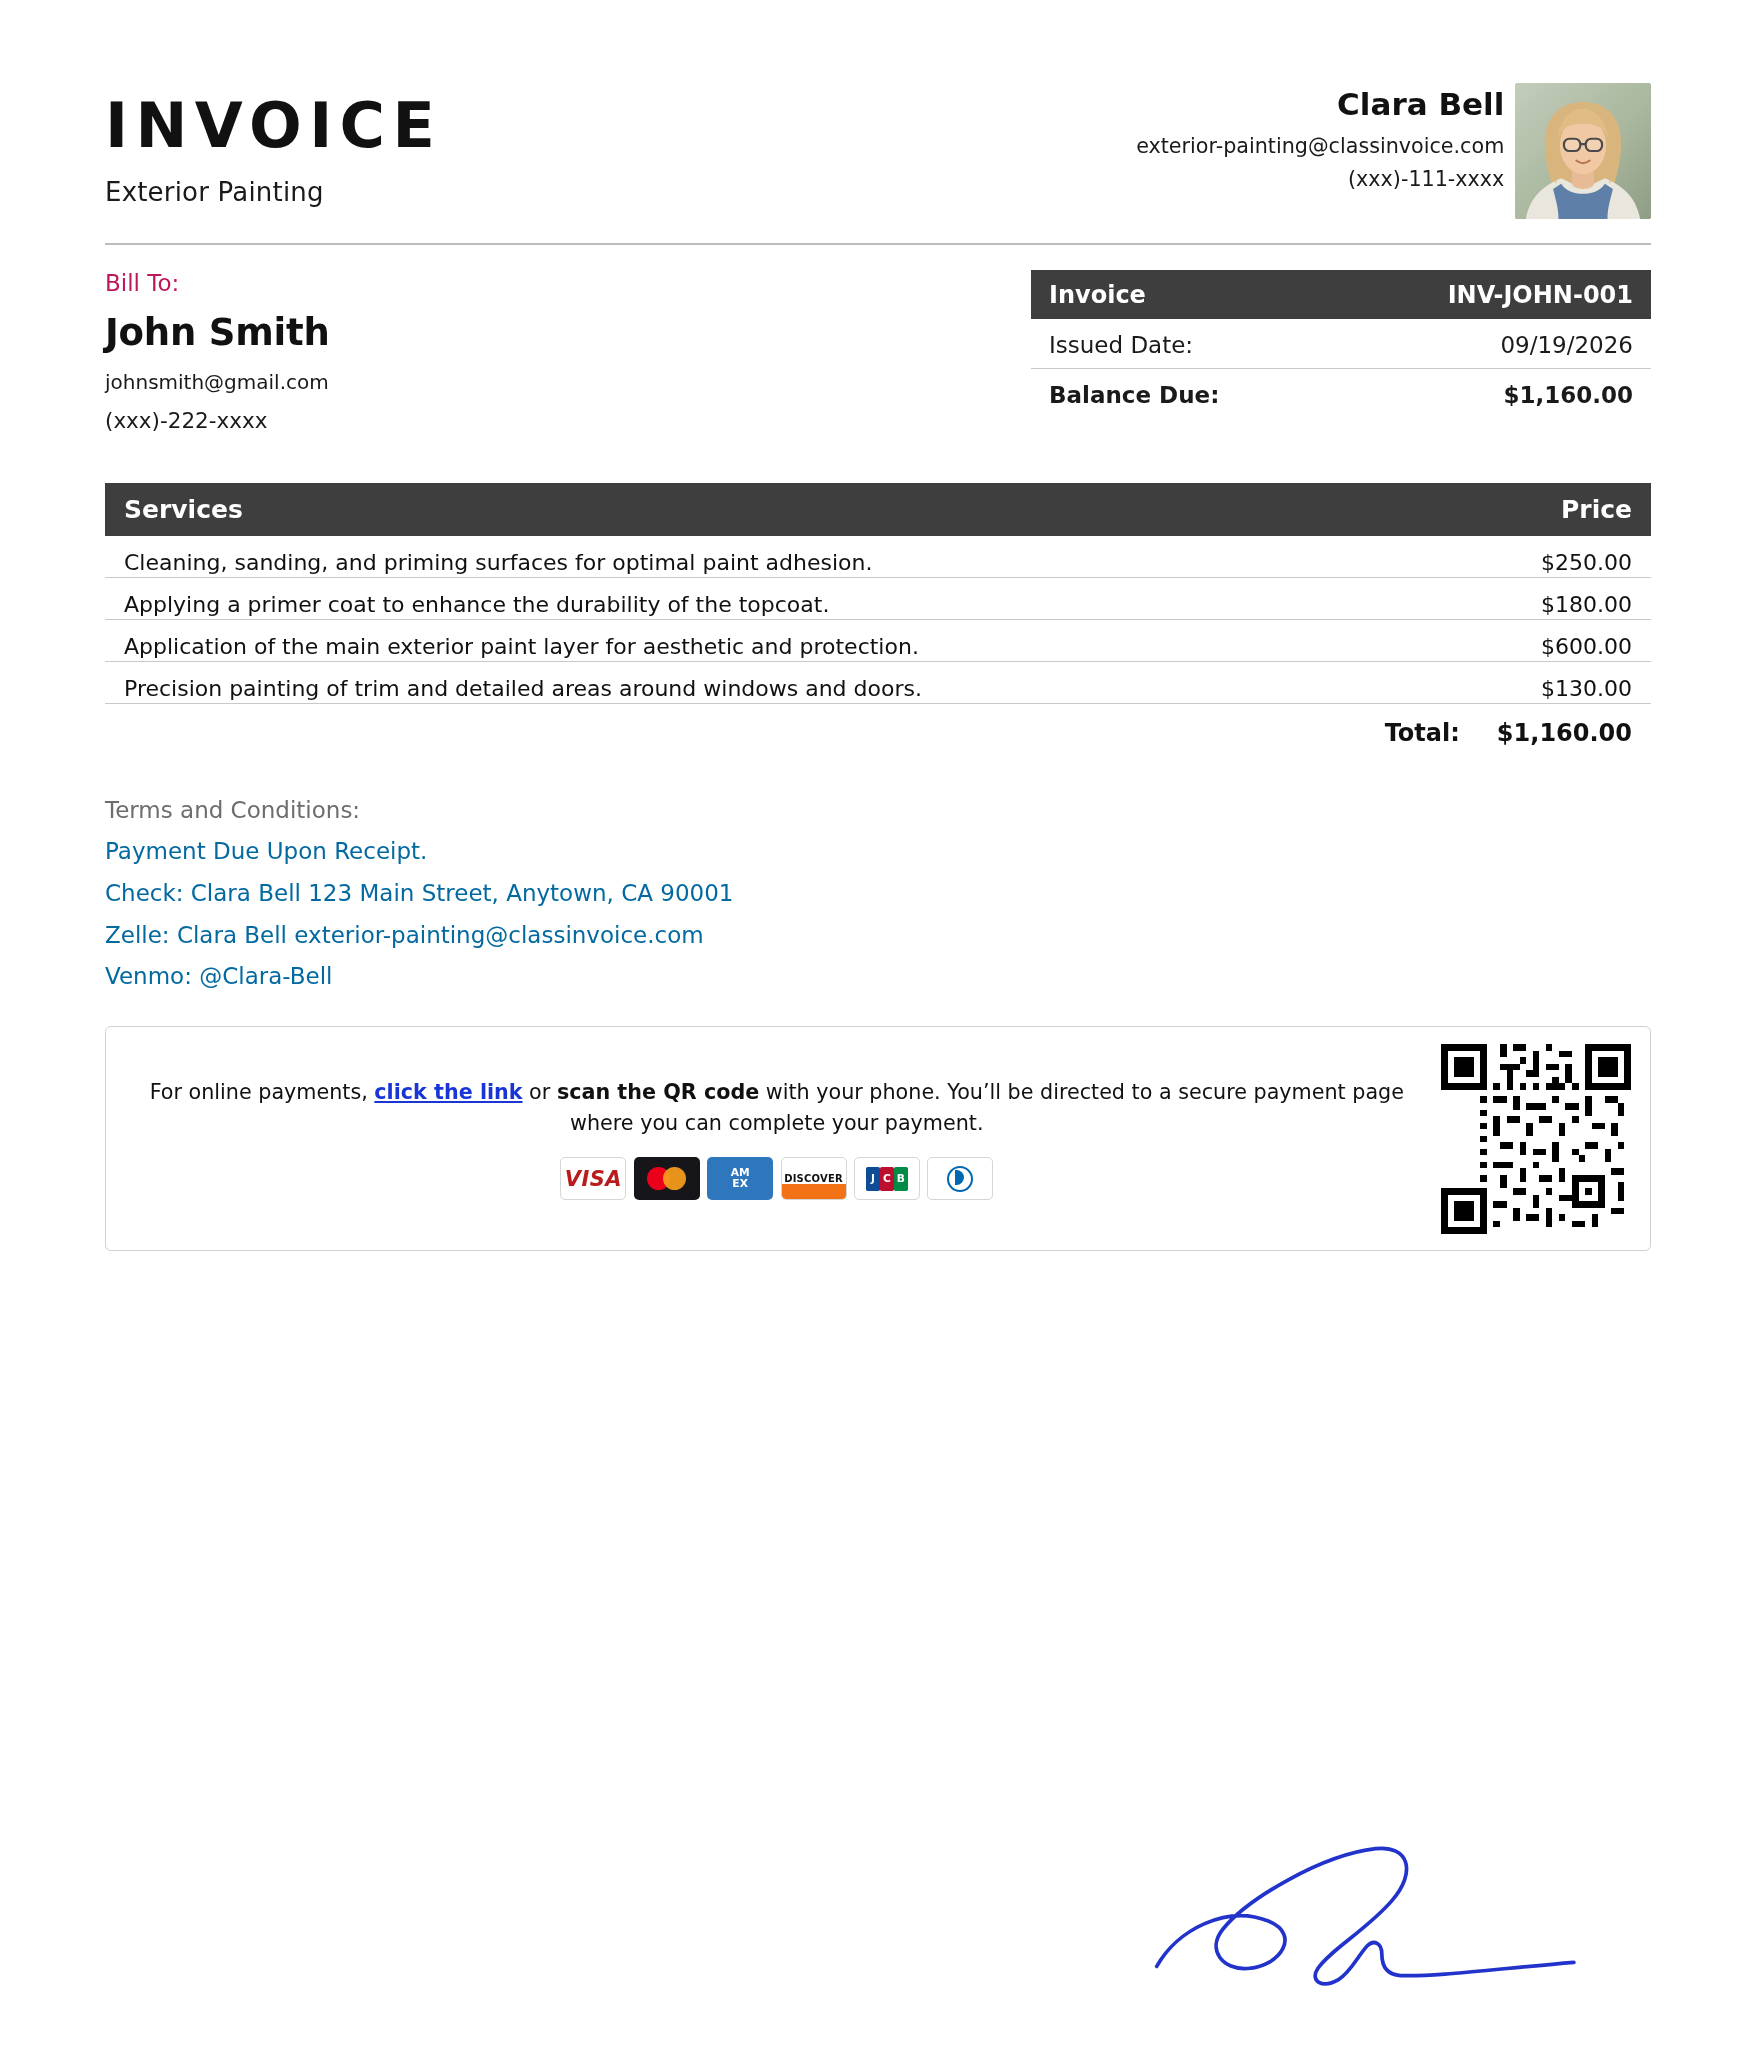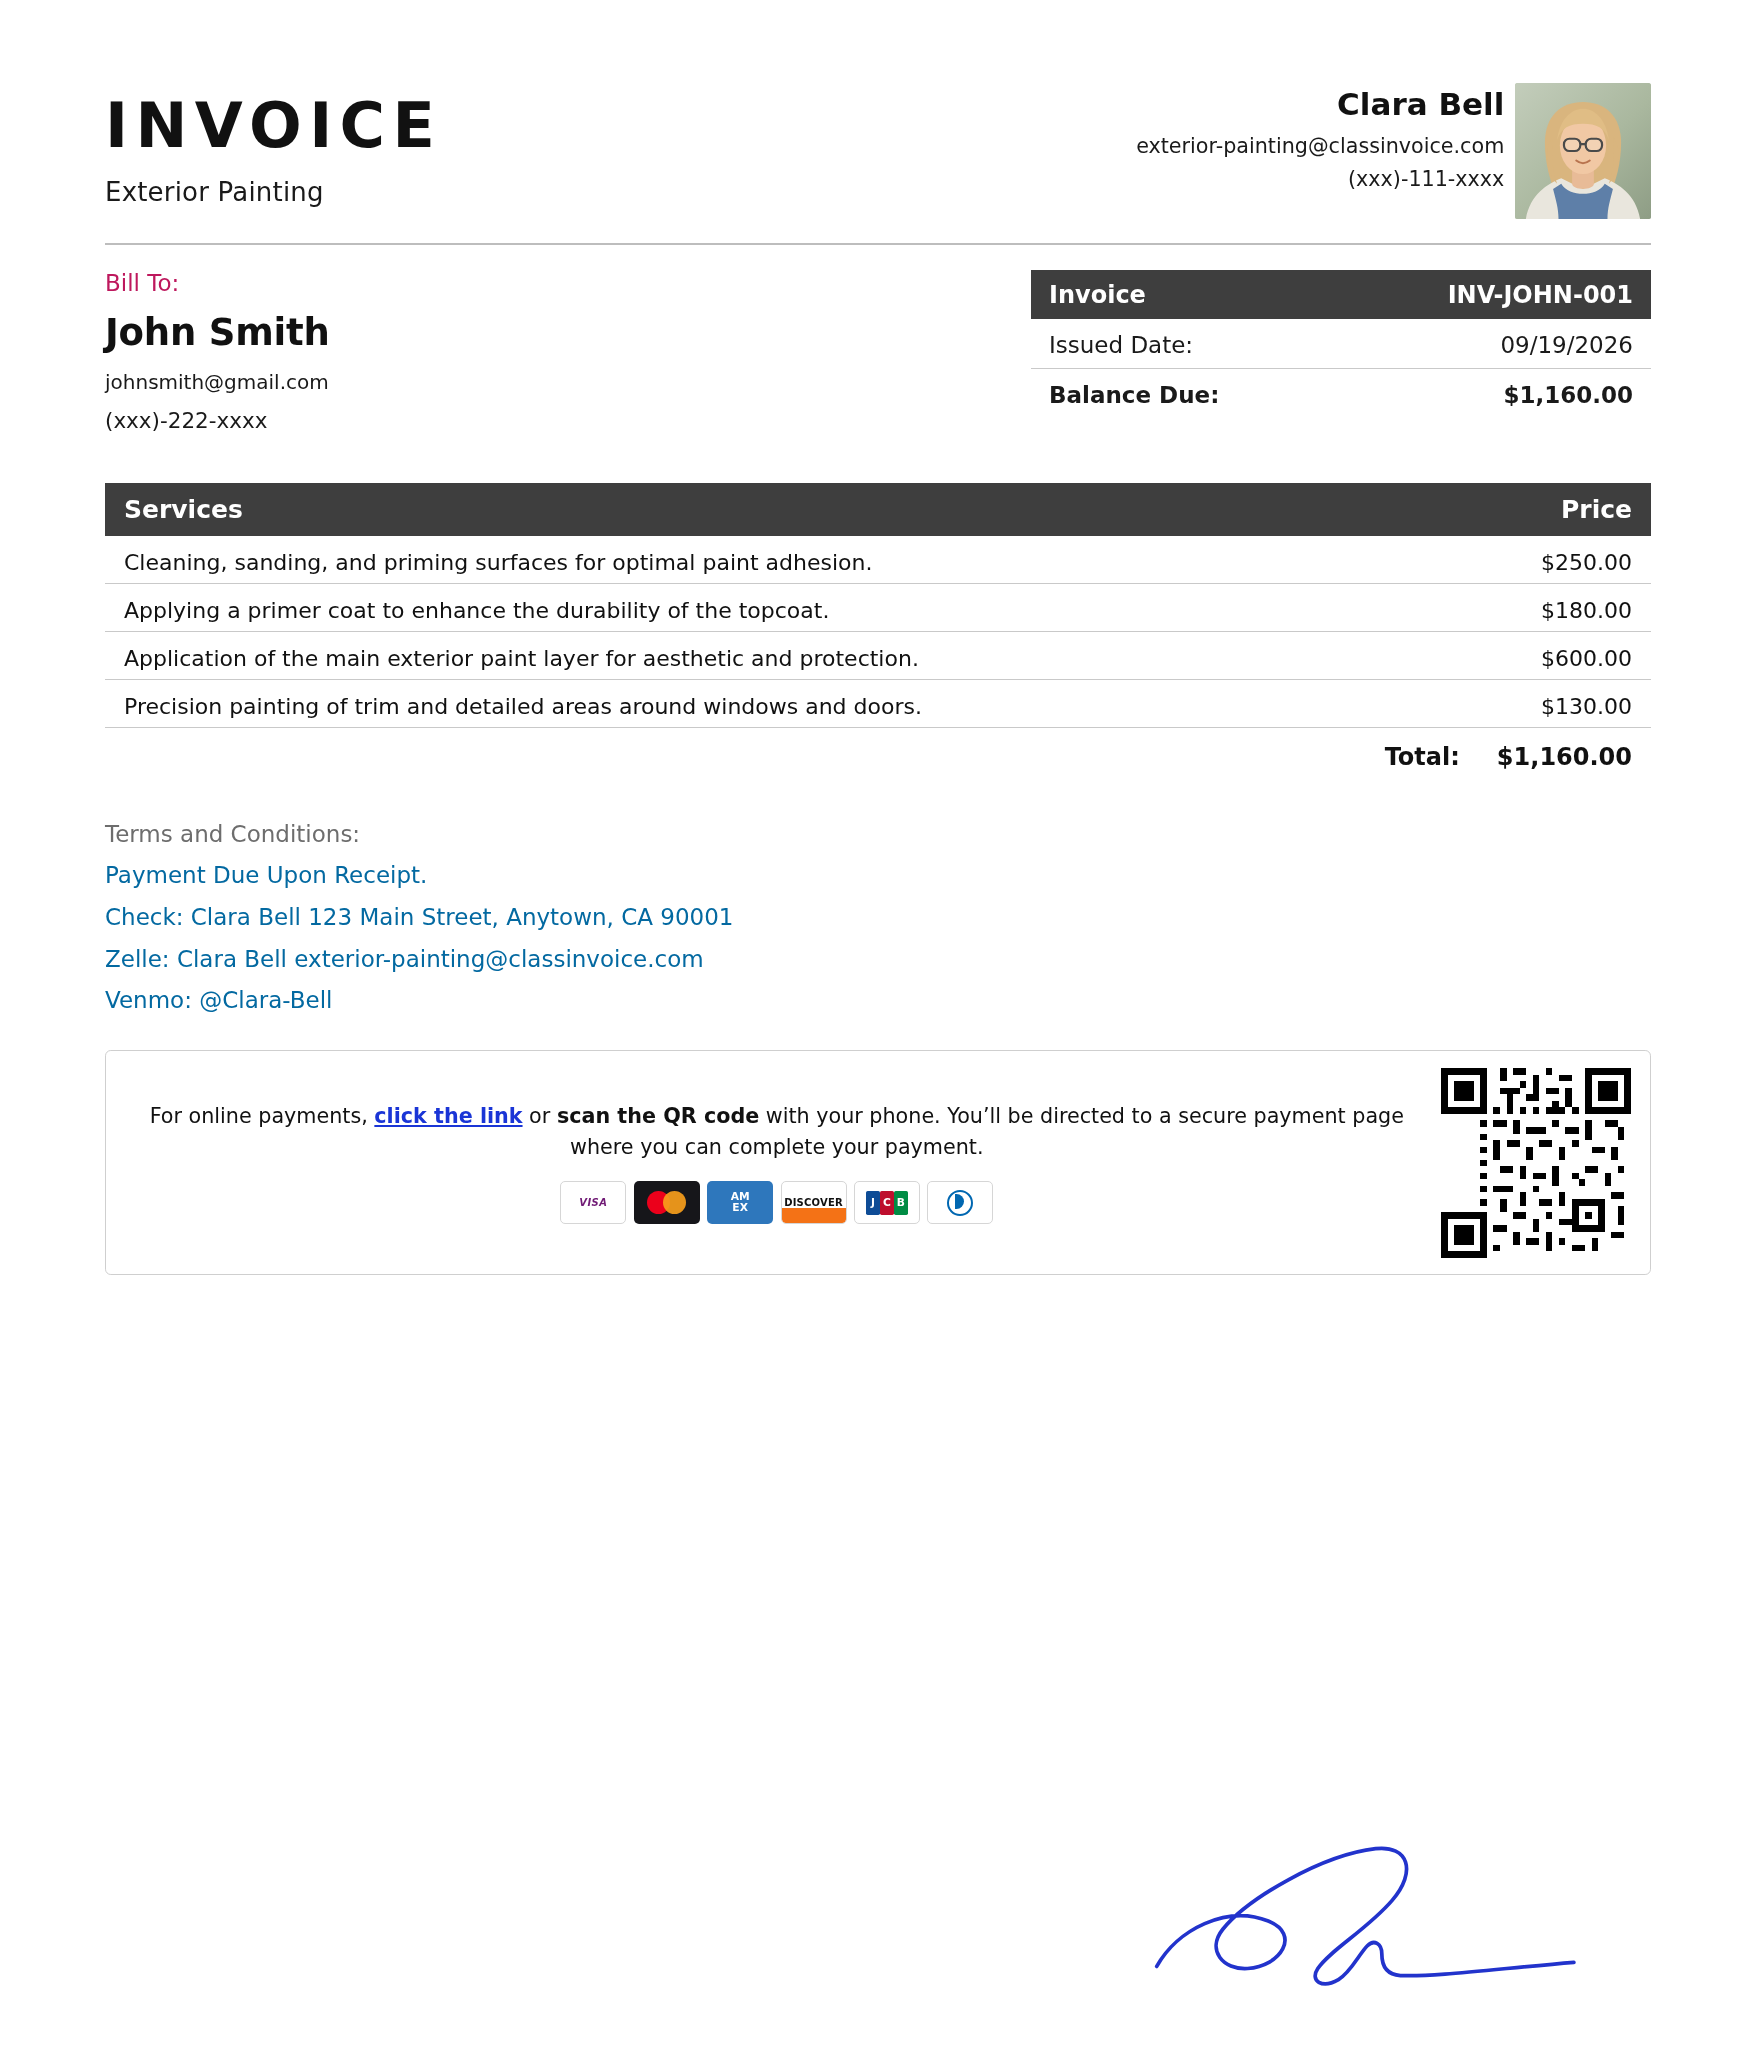--- a/index.html
+++ b/index.html
@@ -145,21 +145,21 @@
     justify-content: space-between;
     align-items: center;
     padding: 12.4px 19px;
   }
   .thead .c1 { font-size: 25px; font-weight: bold; }
   .thead .c2 { font-size: 25px; font-weight: bold; }
   .trow {
     display: flex;
     justify-content: space-between;
     align-items: center;
-    padding: 14px 19px 8px 19px;
+    padding: 14px 19px 2px 19px;
     border-bottom: 1.7px solid #c9c9c9;
   }
   .trow .c1 { font-size: 22px; color: #111; }
   .trow .c2 { font-size: 22px; color: #111; }
   .totalrow {
     display: flex;
     justify-content: flex-end;
     align-items: center;
     padding: 15px 19px 4.1px 19px;
     gap: 37px;
@@ -218,21 +218,21 @@
     height: 43px;
     border-radius: 5px;
     display: flex;
     align-items: center;
     justify-content: center;
     font-size: 12.4px;
     font-weight: bold;
     overflow: hidden;
     position: relative;
   }
-  .card-visa { background: #ffffff; border: 1.2px solid #d6d6d6; color: #701a75; font-style: italic; font-size: 10px; letter-spacing: 0.4px; }
+  .card-visa { background: #ffffff; border: 1.2px solid #d6d6d6; color: #b91c1c; font-style: italic; font-size: 21px; letter-spacing: 0.4px; }
   .card-mc { background: #16161a; }
   .card-amex { background: #2e77bc; color: #fff; line-height: 1.0; text-align: center; font-size: 10.7px; }
   .card-disc { background: #ffffff; border: 1.2px solid #d6d6d6; }
   .card-jcb { background: #ffffff; border: 1.2px solid #d6d6d6; display: flex; }
   .card-dc { background: #ffffff; border: 1.2px solid #d6d6d6; }
   .mc-c { width: 23px; height: 23px; border-radius: 50%; }
   .mc-left { background: #eb001b; margin-right: -7.4px; }
   .mc-right { background: #f79e1b; opacity: .92; }
   .disc-top { font-size: 10px; font-weight: bold; color: #111; letter-spacing: 0.2px; }
   .disc-band { position: absolute; bottom: 0; left: 0; right: 0; height: 15.7px; background: #f47216; border-radius: 0 0 3.7px 3.7px; }

